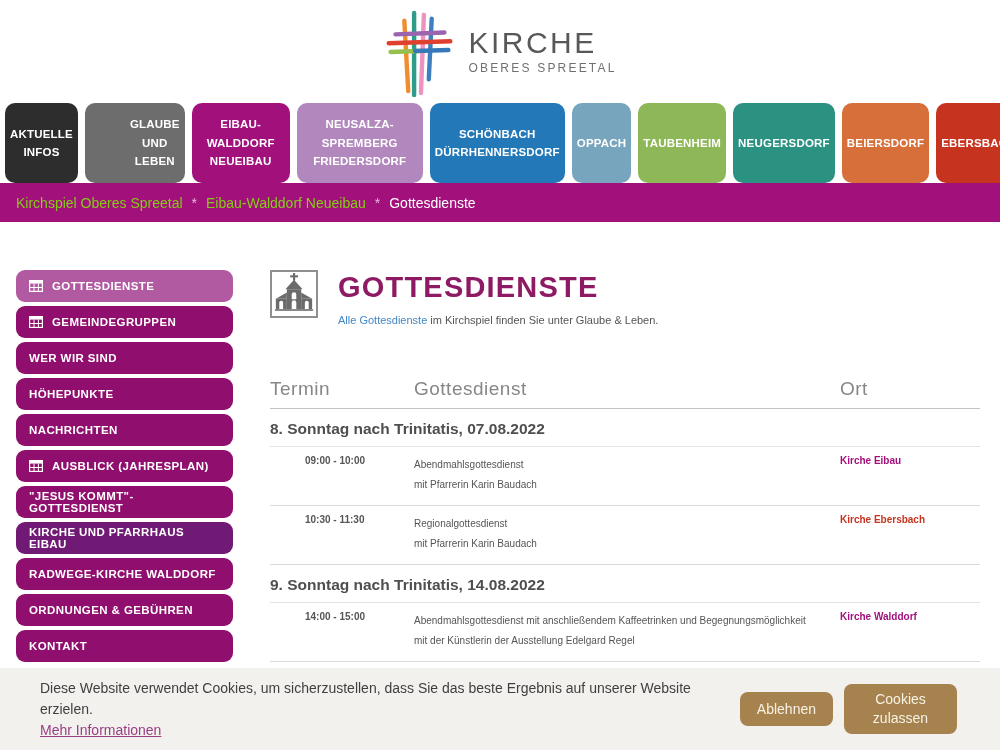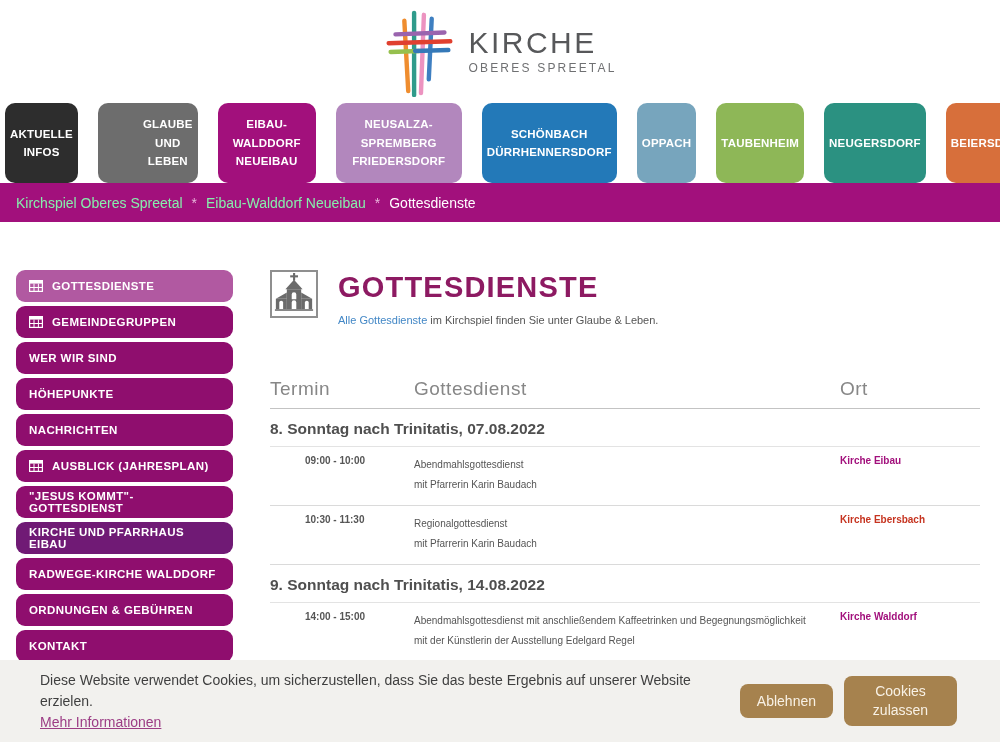--- a/index.html
+++ b/index.html
@@ -7,34 +7,34 @@
   body {
     width:1000px; height:750px; overflow:hidden; position:relative;
     font-family:"Liberation Sans", sans-serif;
   }
   
   header { height:103px; display:flex; align-items:center; justify-content:center; gap:13px; }
   .logo-text { display:flex; flex-direction:column; }
   .logo-title { font-size:30px; letter-spacing:2.5px; color:#57585a; font-weight:500; line-height:30px; }
   .logo-sub { font-size:12px; letter-spacing:2.2px; color:#6f7072; margin-top:3px; }
   
-  nav { display:flex; gap:20px; padding:0 5px; height:80px; }
+  nav { display:flex; gap:7px; padding:0 5px; height:80px; }
   .tab { border-radius:10px; display:flex; align-items:center; justify-content:center;
     text-align:center; font-size:11.5px; font-weight:bold; color:#fff; padding:4px 5px;
     line-height:1.6; text-decoration:none; letter-spacing:.2px; }
   .tab:nth-child(1){flex:0 0 67px;} .tab:nth-child(2){flex:0 0 67px;}
   .tab:nth-child(3){flex:0 0 98px;} .tab:nth-child(4){flex:0 0 126px;}
   .tab:nth-child(5){flex:0 0 129px;} .tab:nth-child(6){flex:0 0 56px;}
   .tab:nth-child(7){flex:0 0 84px;} .tab:nth-child(8){flex:0 0 100px;}
   .tab:nth-child(9){flex:0 0 77px;} .tab:nth-child(10){flex:0 0 84px;}
   .tab:nth-child(11){flex:0 0 62px;}
   
   .breadcrumb { height:39px; background:#a2107c; display:flex; align-items:center;
     padding:0 16px; font-size:14px; gap:9px; }
-  .bc-item { color:#86efac; text-decoration:none; }
+  .bc-item { color:#84cc16; text-decoration:none; }
   .bc-item.current { color:#ffffff; }
   .bc-sep { color:#e9b6dc; }
   
   .content { display:flex; padding:48px 20px 0 16px; gap:37px; }
   aside { flex:0 0 217px; }
   .side-item { display:flex; align-items:center; gap:9px; height:32px; border-radius:9px;
     margin-bottom:4px; padding:0 13px; color:#fff; font-size:11.5px; font-weight:bold;
     letter-spacing:.4px; text-decoration:none; }
   main { flex:1; min-width:0; }
   .page-head { display:flex; gap:20px; }
@@ -48,21 +48,21 @@
   .t-row { display:grid; grid-template-columns:144px auto 140px; }
   .t-head { border-bottom:1px solid #c3c3c3; padding-bottom:8px; color:#878787;
     font-size:19px; font-weight:400; letter-spacing:.5px; }
   .t-group { font-size:15.5px; font-weight:bold; color:#4f4f4f; padding:11px 0 8px;
     border-bottom:1px solid #e3e3e3; }
   .t-row.body { padding:8px 0 10px; border-bottom:1px solid #dadada; font-size:10px; color:#555; }
   .c-time { padding-left:35px; font-weight:bold; }
   .c-desc { line-height:20px; padding-right:25px; }
   .c-ort a { font-weight:bold; text-decoration:none; }
   
-  .cookie { position:absolute; left:0; bottom:8px; width:1000px; height:82px; background:#f2f1ee;
+  .cookie { position:absolute; left:0; bottom:0; width:1000px; height:82px; background:#f2f1ee;
     display:flex; align-items:center; padding:0 43px 0 40px; font-size:14px; color:#3f3f3f; }
   .cookie-text { flex:1; line-height:21px; }
   .cookie-text a { color:#9c3d85; }
   .btn { background:#a6824e; color:#f8f1e5; border:none; border-radius:8px; font-size:14px;
     cursor:pointer; font-family:"Liberation Sans", sans-serif; }
   .btn-decline { padding:9px 17px; margin-right:11px; }
   .btn-accept { width:113px; padding:6px 10px; line-height:19px; }
 </style>
 </head>
 <body>

